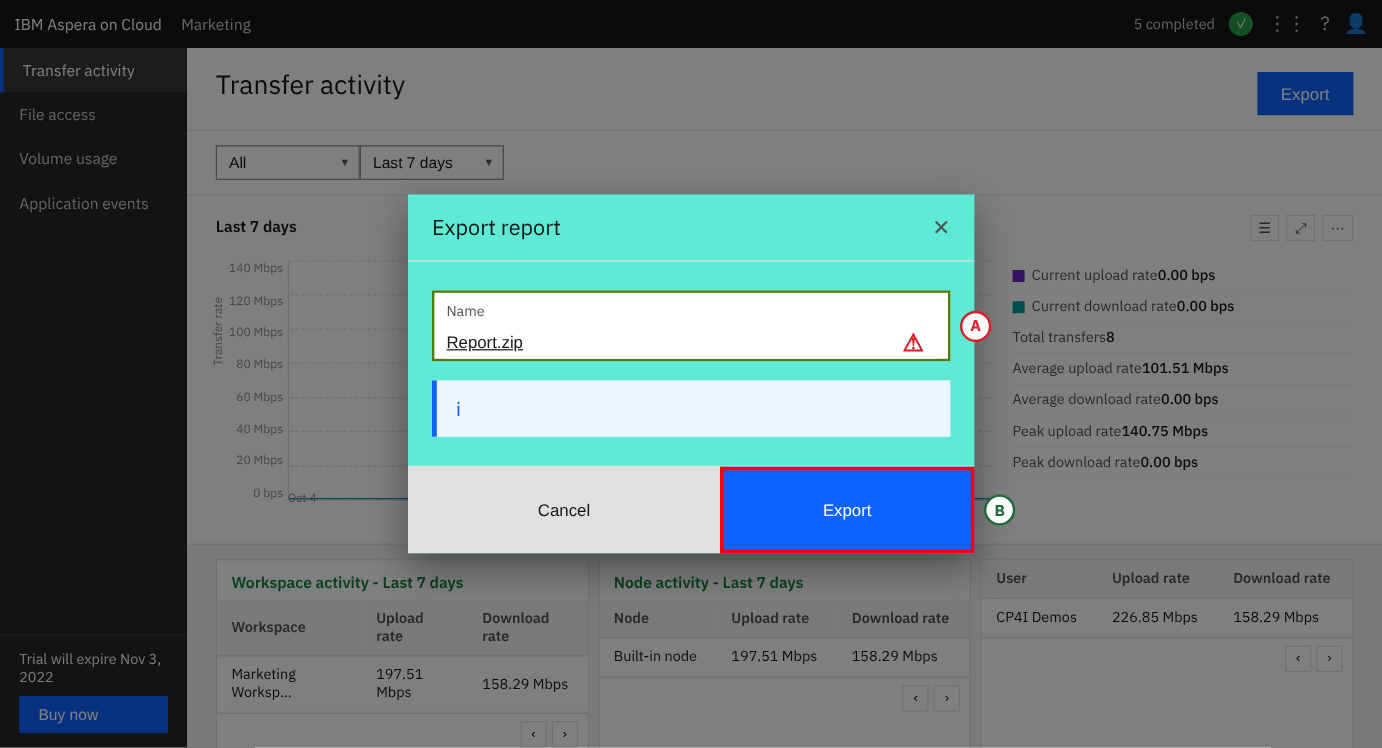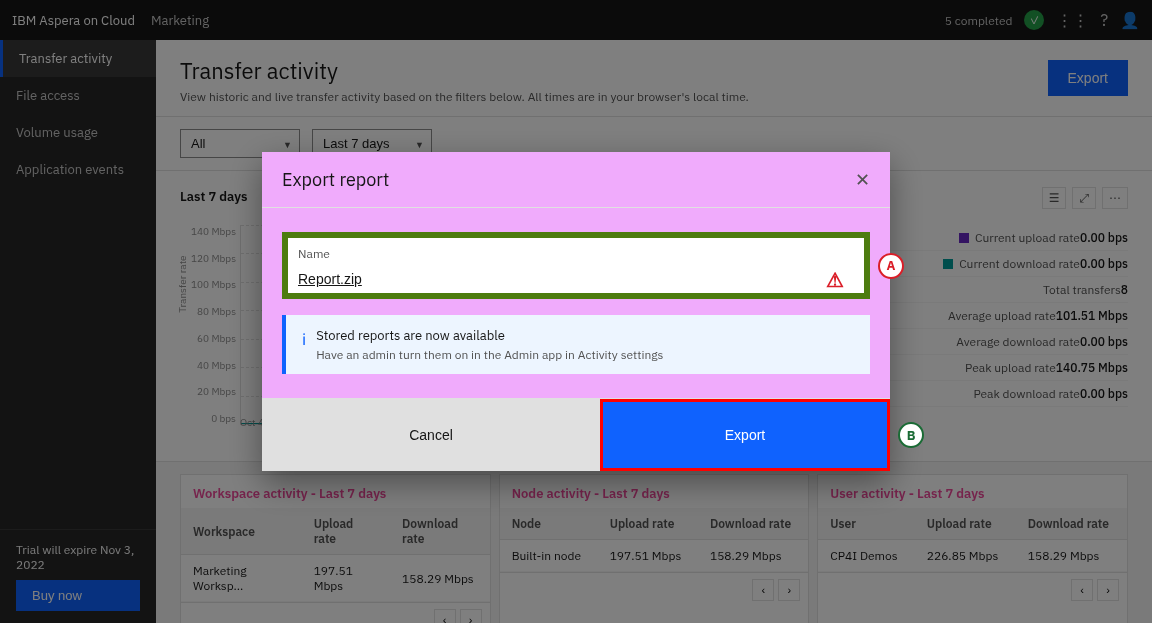--- a/index.html
+++ b/index.html
@@ -92,21 +92,20 @@
       font-size: 14px;
       cursor: pointer;
       margin-top: 4px;
     }
 
     
     .filters {
       background: #fff;
       padding: 12px 24px;
       display: flex;
-      gap: 12px;
       border-bottom: 1px solid #e0e0e0;
     }
     .filter-select {
       border: 1px solid #8d8d8d;
       background: #fff;
       padding: 6px 28px 6px 10px;
       font-size: 13px;
       color: #161616;
       appearance: none;
       cursor: pointer;
@@ -119,21 +118,21 @@
     .chart-section {
       background: #fff;
       margin: 0;
       padding: 16px 24px;
       border-bottom: 1px solid #e0e0e0;
     }
     .section-title { font-size: 13px; font-weight: 600; color: #161616; margin-bottom: 12px; }
     .chart-container { display: flex; gap: 0; }
     .chart-area { flex: 1; position: relative; height: 220px; }
     .chart-stats { width: 300px; font-size: 12px; padding-left: 16px; }
-    .stat-row { display: flex; justify-content: flex-end; padding: 5px 0; border-bottom: 1px solid #f4f4f4; }
+    .stat-row { display: flex; justify-content: flex-start; padding: 5px 0; border-bottom: 1px solid #f4f4f4; }
     .stat-label { color: #525252; display: flex; align-items: center; gap: 6px; }
     .stat-value { color: #161616; font-weight: 500; }
     .stat-dot { width: 10px; height: 10px; flex-shrink: 0; }
     .stat-dot.upload { background: #6929c4; }
     .stat-dot.download { background: #009d9a; }
     .chart-toolbar { display: flex; gap: 6px; justify-content: flex-end; margin-bottom: 8px; }
     .chart-tool-btn { background: none; border: 1px solid #e0e0e0; padding: 3px 6px; cursor: pointer; font-size: 12px; color: #525252; }
 
     
     .y-axis { position: absolute; left: 0; top: 0; bottom: 20px; display: flex; flex-direction: column; justify-content: space-between; align-items: flex-end; padding-right: 4px; width: 60px; }
@@ -141,37 +140,37 @@
     .chart-plot { position: absolute; left: 60px; right: 0; top: 0; bottom: 20px; border-left: 1px solid #e0e0e0; border-bottom: 1px solid #e0e0e0; }
     .x-axis-label { position: absolute; bottom: 16px; left: 60px; font-size: 10px; color: #8d8d8d; }
 
     
     .tables-section { padding: 12px 24px; display: flex; gap: 0; }
     .table-block { flex: 1; border: 1px solid #e0e0e0; background: #fff; margin-right: 8px; }
     .table-block:last-child { margin-right: 0; }
     .data-table { width: 100%; border-collapse: collapse; font-size: 12px; }
     .data-table th { background: #f4f4f4; padding: 8px 12px; text-align: left; font-weight: 600; color: #525252; border-bottom: 1px solid #e0e0e0; }
     .data-table td { padding: 8px 12px; border-bottom: 1px solid #f4f4f4; color: #161616; }
-    .table-title { font-size: 13px; font-weight: 600; color: #ec4899; padding: 10px 12px 6px; }
+    .table-title { font-size: 13px; font-weight: 600; color: #15803d; padding: 10px 12px 6px; }
     .table-nav { display: flex; justify-content: flex-end; gap: 4px; padding: 6px 8px; border-top: 1px solid #e0e0e0; }
     .table-nav-btn { background: none; border: 1px solid #e0e0e0; width: 22px; height: 22px; cursor: pointer; font-size: 11px; display: flex; align-items: center; justify-content: center; }
 
     
     .overlay {
       position: fixed;
       top: 0; left: 0; right: 0; bottom: 0;
       background: rgba(0,0,0,0.5);
       z-index: 100;
       display: flex;
       align-items: center;
       justify-content: center;
     }
     .modal {
-      background: #f0abfc;
-      width: 628px;
+      background: #5eead4;
+      width: 472px;
       position: relative;
       box-shadow: 0 12px 32px rgba(0,0,0,0.4);
     }
     .modal-header {
       padding: 16px 20px;
       display: flex;
       justify-content: space-between;
       align-items: center;
       border-bottom: 1px solid #e0e0e0;
     }
@@ -310,21 +309,20 @@
       <div>Trial will expire Nov 3, 2022</div>
       <button class="buy-now-btn">Buy now</button>
     </div>
   </div>
 
   <div class="main">
 
     <div class="content-header">
       <div>
         <div class="content-title">Transfer activity</div>
-        <div class="content-subtitle">View historic and live transfer activity based on the filters below. All times are in your browser's local time.</div>
       </div>
       <button class="export-btn">Export</button>
     </div>
 
     <div class="filters">
       <div class="filter-wrapper">
         <select class="filter-select">
           <option>All</option>
         </select>
       </div>
@@ -464,21 +462,20 @@
             </tr>
           </tbody>
         </table>
         <div class="table-nav">
           <button class="table-nav-btn">‹</button>
           <button class="table-nav-btn">›</button>
         </div>
       </div>
 
       <div class="table-block">
-        <div class="table-title">User activity - Last 7 days</div>
         <table class="data-table">
           <thead>
             <tr>
               <th>User</th>
               <th>Upload rate</th>
               <th>Download rate</th>
             </tr>
           </thead>
           <tbody>
             <tr>
@@ -500,37 +497,33 @@
 
 <div class="overlay">
   <div class="modal">
     <div class="modal-header">
       <span class="modal-title">Export report</span>
       <button class="modal-close">✕</button>
     </div>
     <div class="modal-body">
 
       <div style="position:relative;margin-bottom:16px;">
-        <div style="border:6px solid #4d7c0f;padding:8px 10px 0;background:#fff;">
+        <div style="border:2px solid #4d7c0f;padding:8px 10px 0;background:#fff;">
           <div class="field-label">Name</div>
           <div class="field-wrapper">
             <input type="text" class="field-input" value="Report.zip" style="border: none; padding: 6px 40px 6px 0px; font-size: 14px; width: 100%; outline: none;">
             <span class="field-icon" style="color:#da1e28;font-size:20px;">⚠</span>
           </div>
         </div>
 
         <div class="badge-a" style="right:-34px;">A</div>
       </div>
 
       <div class="info-banner">
         <span class="info-icon">ℹ</span>
-        <div>
-          <div class="info-text">Stored reports are now available</div>
-          <div class="info-subtext">Have an admin turn them on in the Admin app in Activity settings</div>
-        </div>
       </div>
     </div>
 
     <div class="modal-footer" style="position:relative;">
       <button class="modal-cancel-btn">Cancel</button>
       <div style="position:relative;flex:1;display:flex;">
         <button class="modal-export-btn" style="flex:1;">Export</button>
 
         <div class="badge-b" style="right:-34px;border-color:#1a6b35;color:#1a6b35;">B</div>
       </div>

